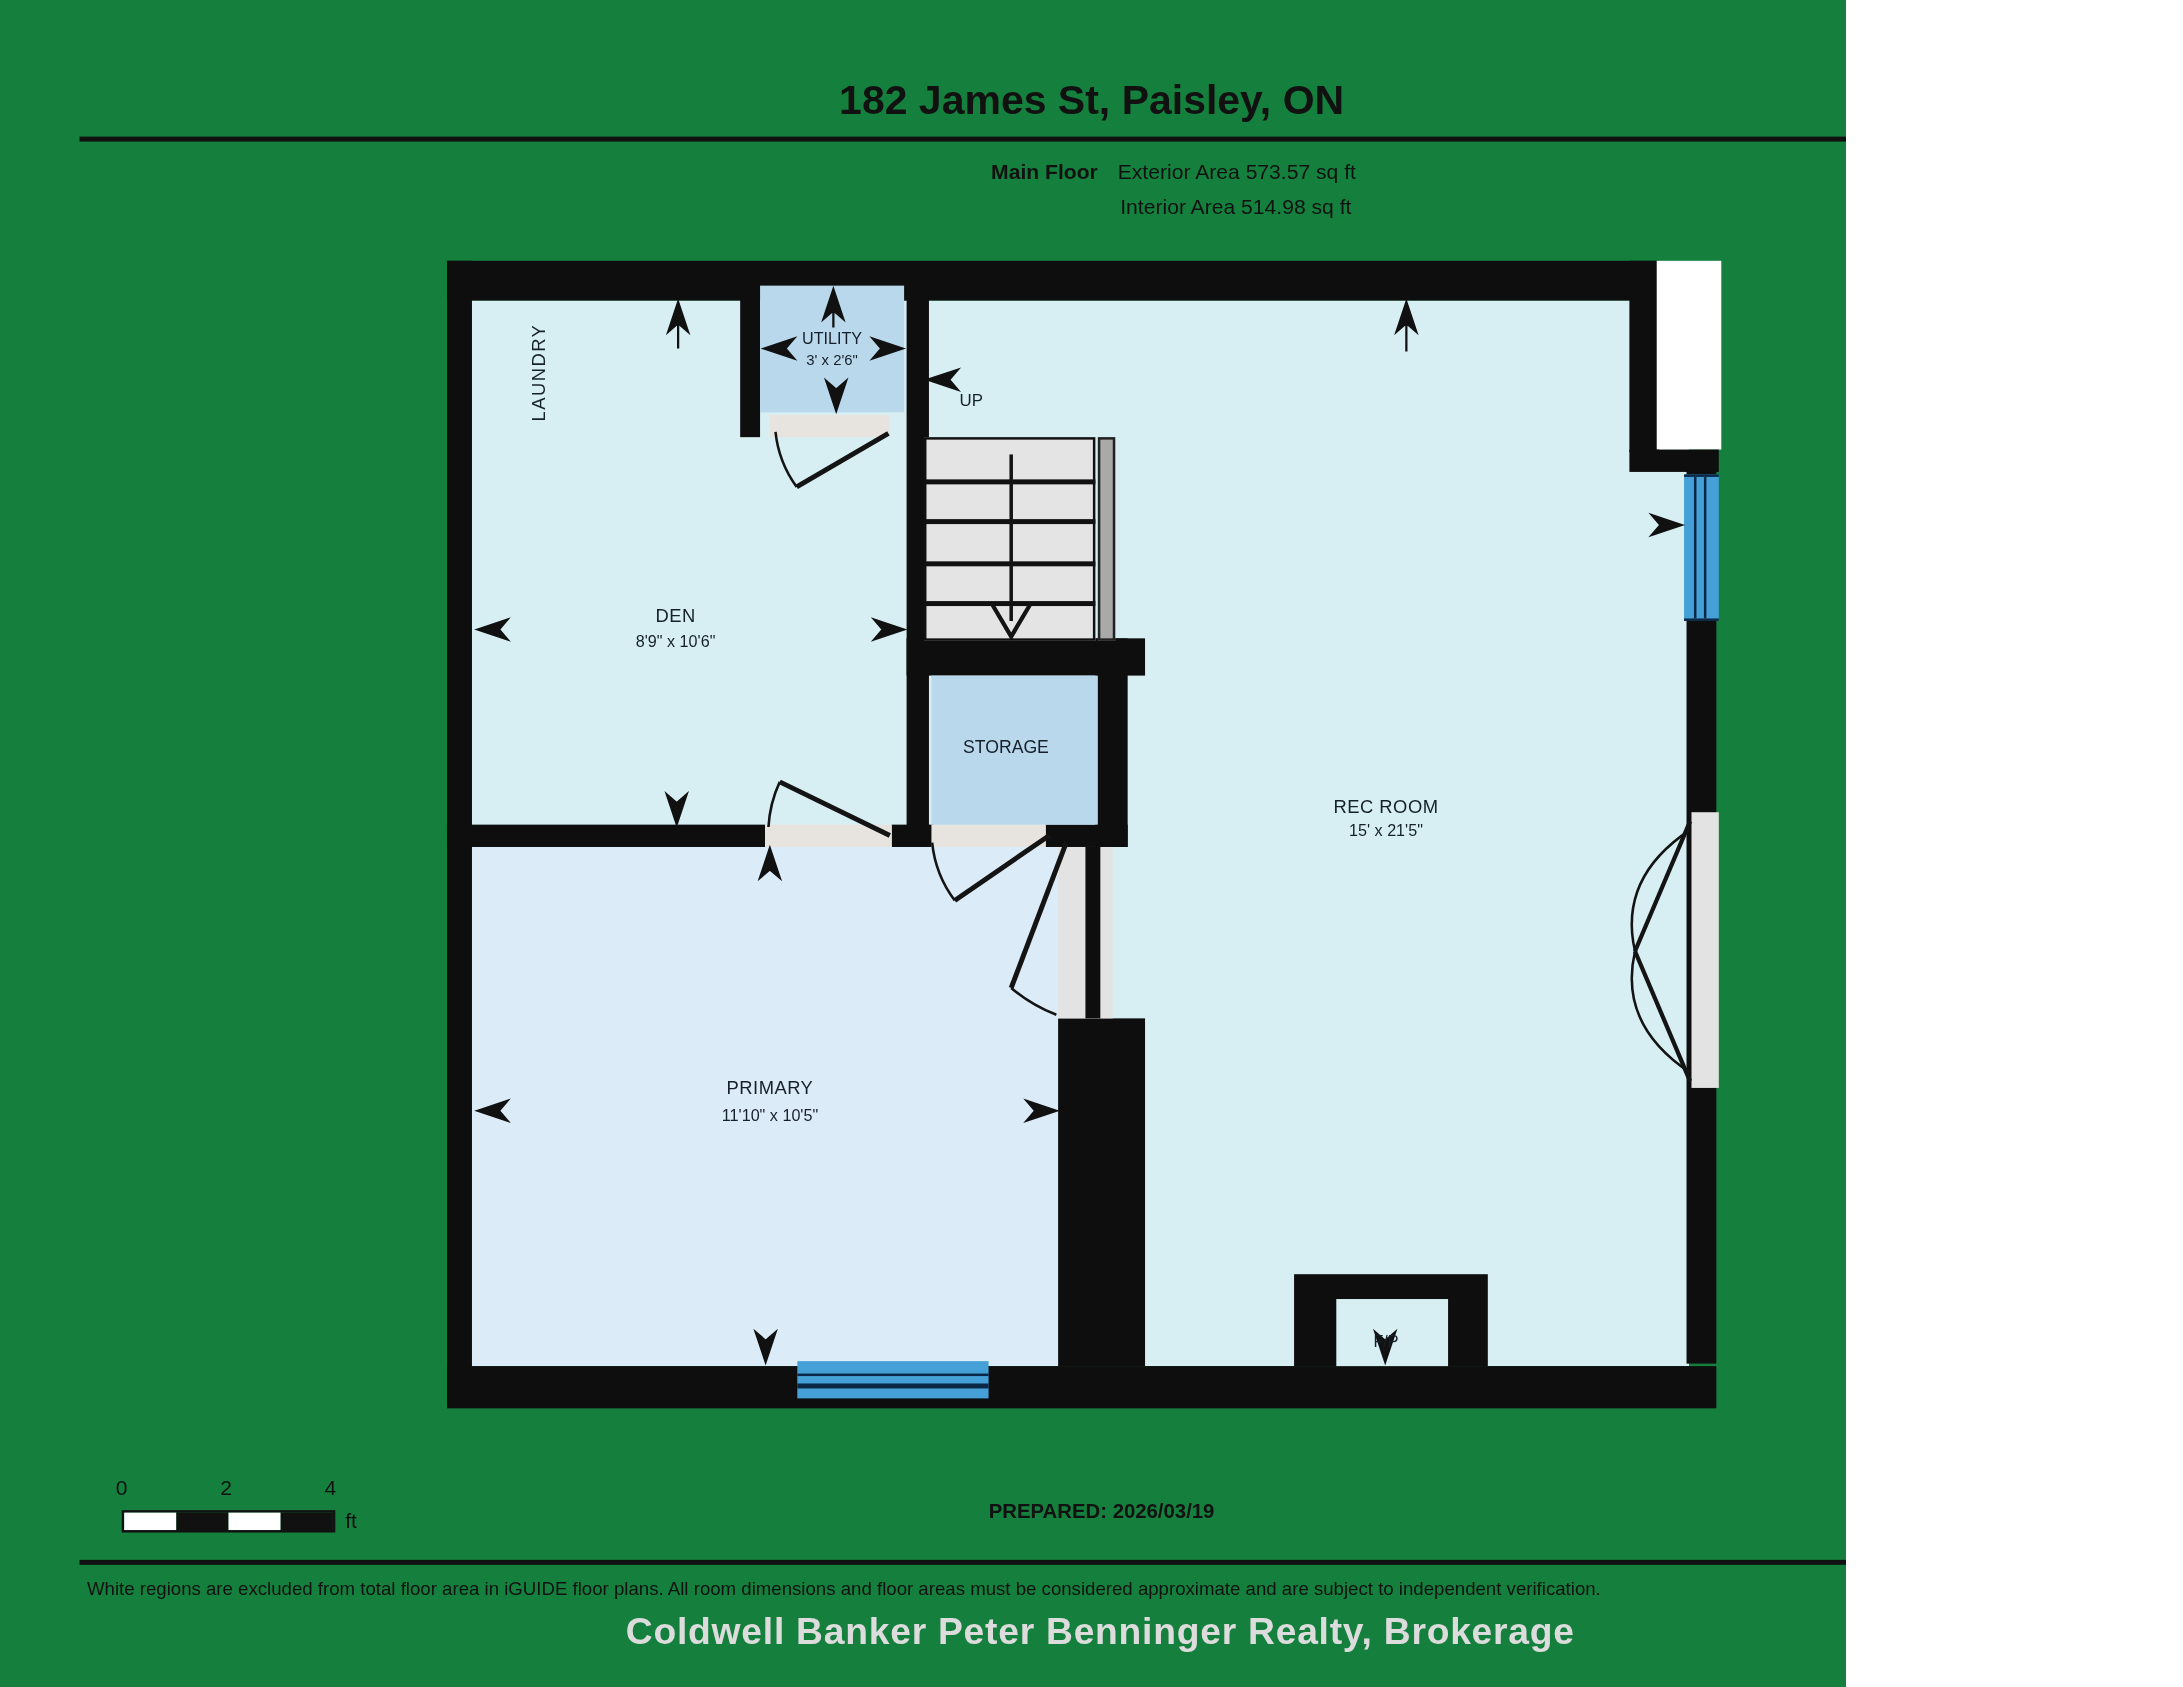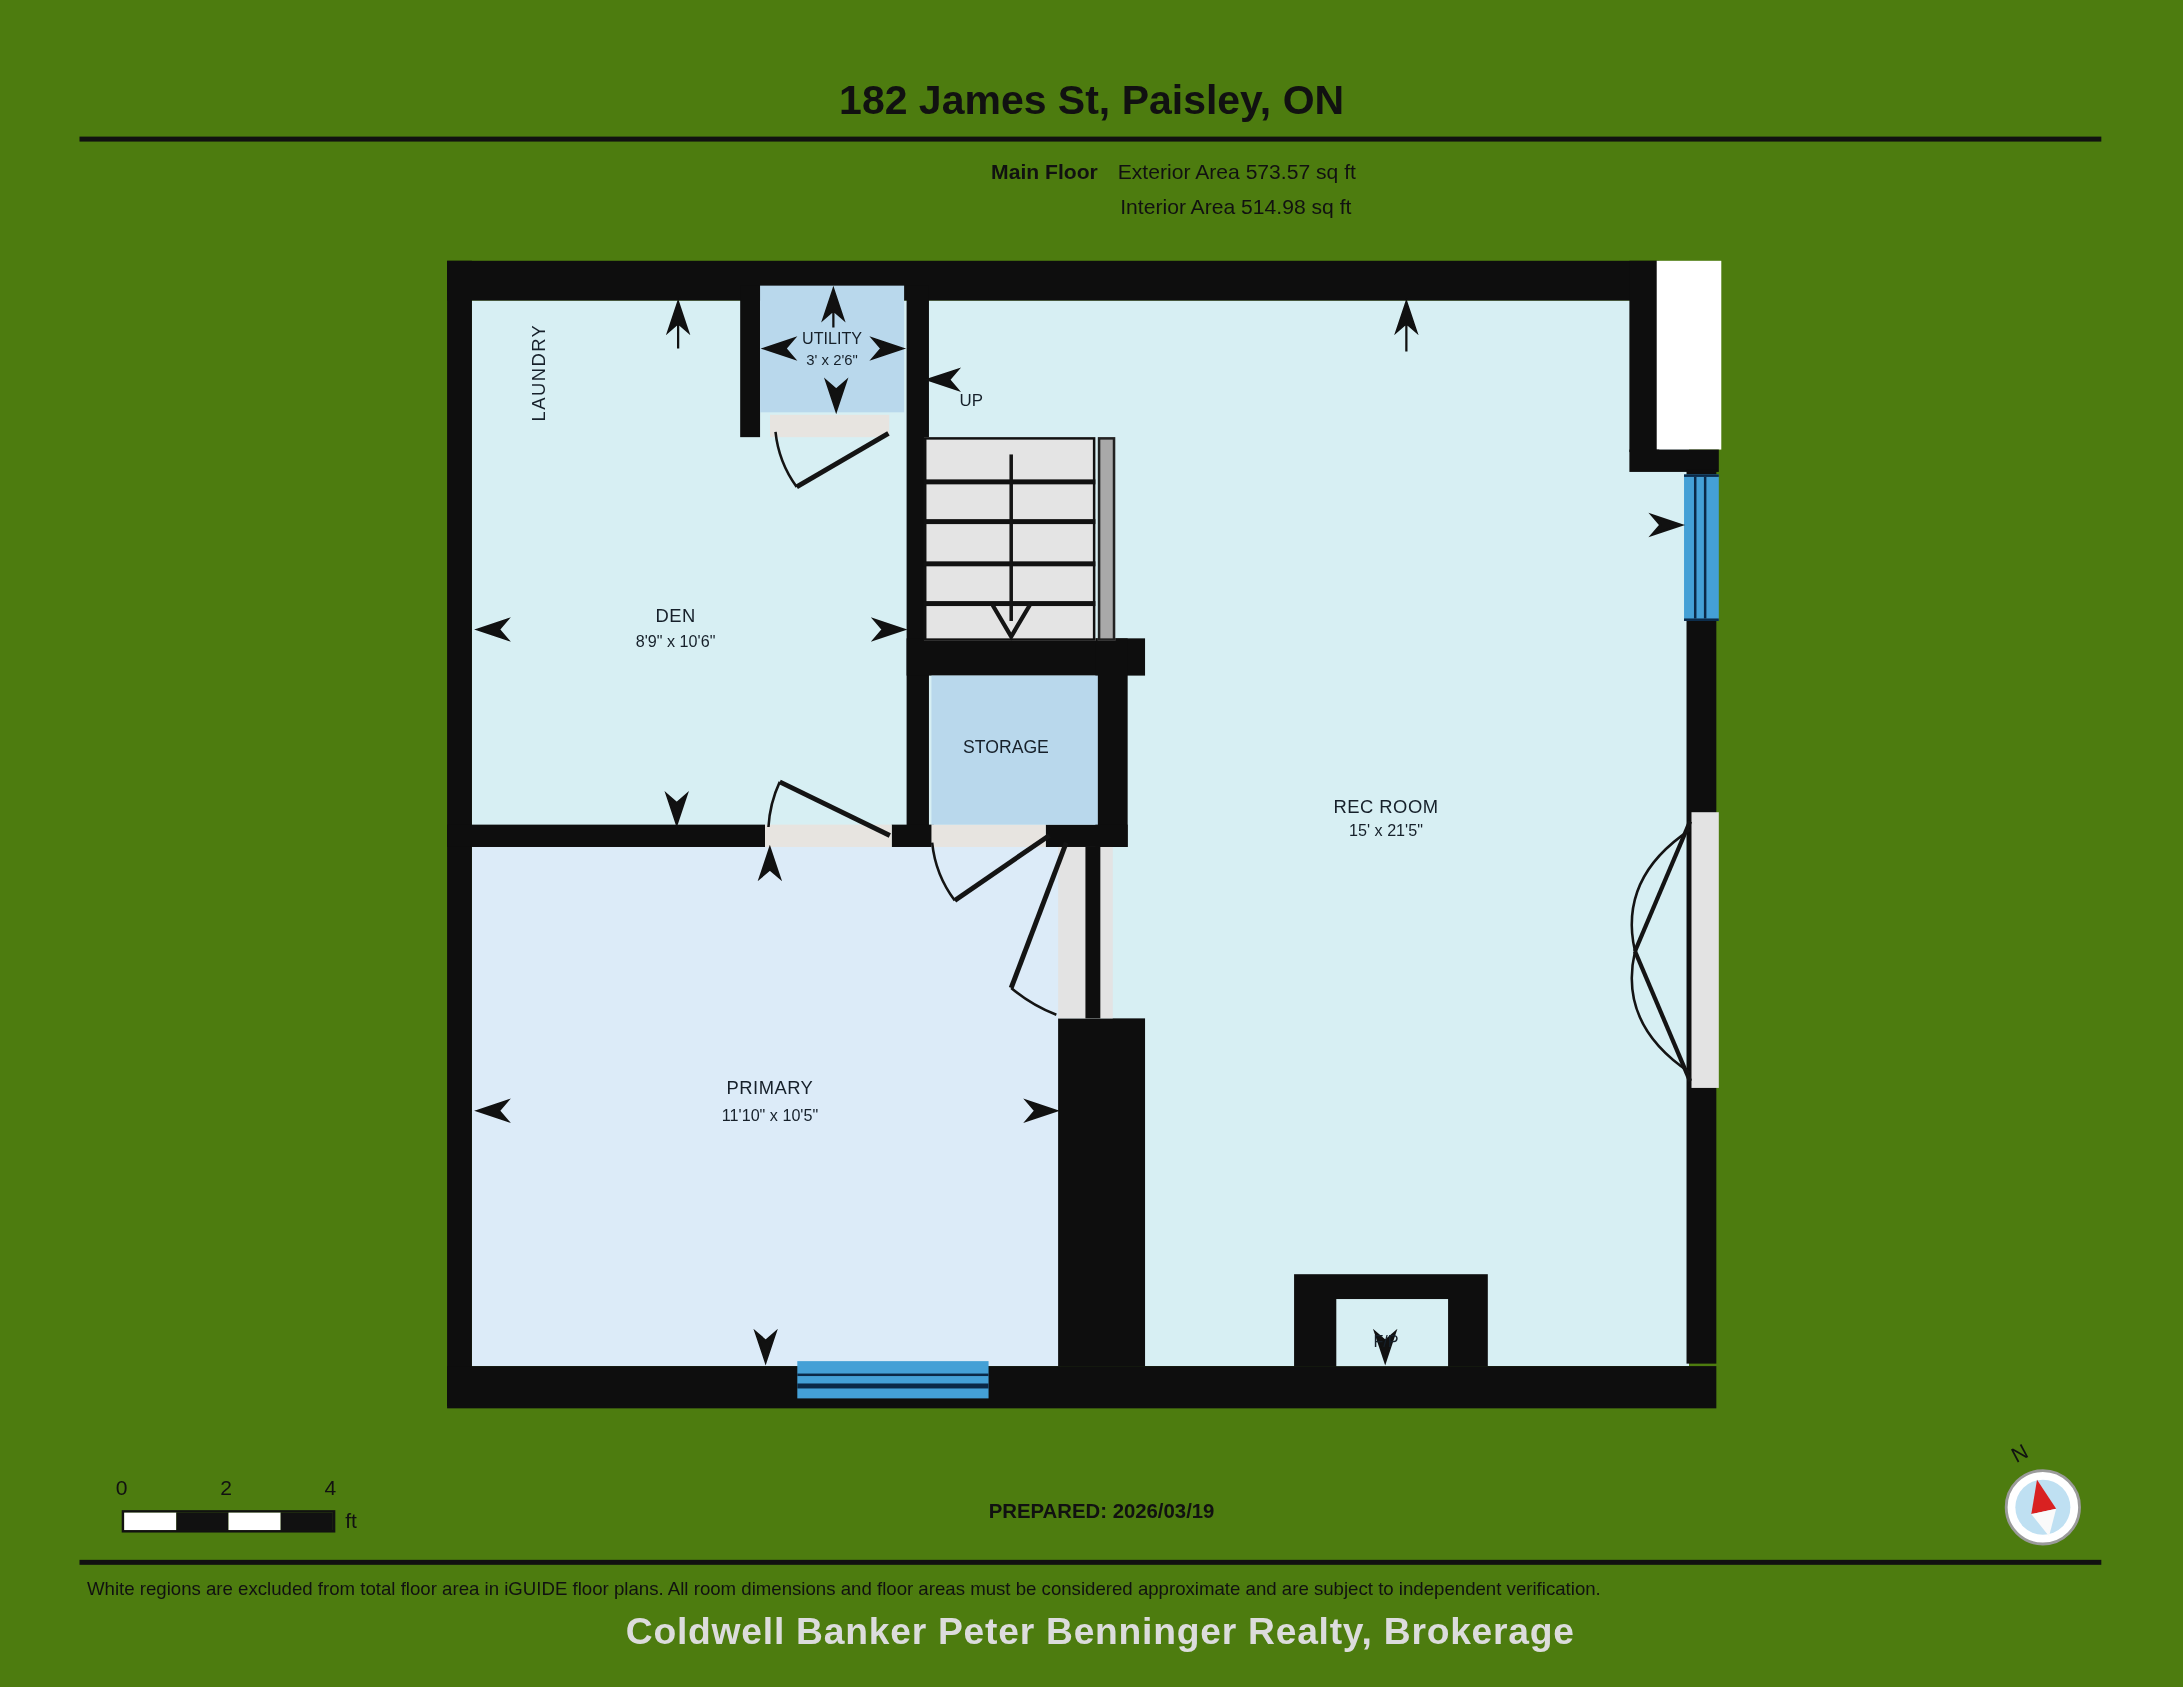--- a/index.html
+++ b/index.html
@@ -1,16 +1,16 @@
 <!DOCTYPE html>
 <html style="font-size:9px"><head>
 <meta charset="utf-8">
 <style>
   html,body{margin:0;padding:0;background:#ffffff;}
-  .viewport{position:relative;width:2183px;height:1687px;background:#4d7c0f;overflow:hidden;}
+  .viewport{position:relative;width:1846px;height:1687px;background:#15803d;overflow:hidden;}
   .stage{position:absolute;left:0;top:0;width:879px;height:679px;
          transform:scale(2.48383);transform-origin:0 0;
          font-family:"Liberation Sans", sans-serif;color:#1a1a1a;}
   .abs{position:absolute;}
   .wall{position:absolute;background:#0e0e0e;}
   .fill{position:absolute;}
   .label{position:absolute;transform:translate(-50%,-50%);white-space:nowrap;
          color:#16202a;text-align:center;}
   .room-name{font-size:7.4px;letter-spacing:0.2px;}
   .room-dims{font-size:6.5px;}

